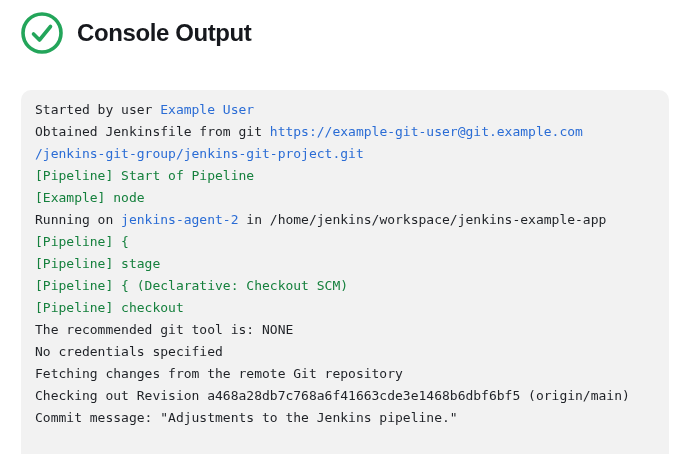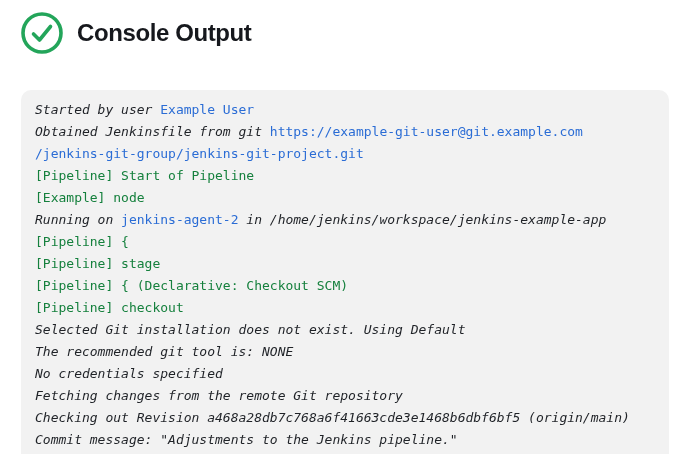--- a/index.html
+++ b/index.html
@@ -51,21 +51,21 @@
   }
   .console-log {
     font-family: "DejaVu Sans Mono", "Liberation Mono", monospace;
     font-size: 13px;
     line-height: 22px;
     color: #1f2227;
   }
   .console-line {
     white-space: pre;
   }
-  .seg-plain { color: #1f2227; font-style: italic; }
+  .seg-plain { color: #1f2227; }
   .seg-muted { color: #15803d; }
   .seg-link, a.seg-link {
     color: #2a6cd5;
     text-decoration: none;
     cursor: pointer;
   }
 </style>
 </head>
 <body>
 
@@ -84,21 +84,20 @@
         <div class="console-line"><span class="seg-plain">Started by user </span><a class="seg-link">Example User</a></div>
         <div class="console-line"><span class="seg-plain">Obtained Jenkinsfile from git </span><a class="seg-link">https://example-git-user@git.example.com</a></div>
         <div class="console-line"><a class="seg-link">/jenkins-git-group/jenkins-git-project.git</a></div>
         <div class="console-line"><span class="seg-muted">[Pipeline] Start of Pipeline</span></div>
         <div class="console-line"><span class="seg-muted">[Example] node</span></div>
         <div class="console-line"><span class="seg-plain">Running on </span><a class="seg-link">jenkins-agent-2</a><span class="seg-plain"> in /home/jenkins/workspace/jenkins-example-app</span></div>
         <div class="console-line"><span class="seg-muted">[Pipeline] {</span></div>
         <div class="console-line"><span class="seg-muted">[Pipeline] stage</span></div>
         <div class="console-line"><span class="seg-muted">[Pipeline] { (Declarative: Checkout SCM)</span></div>
         <div class="console-line"><span class="seg-muted">[Pipeline] checkout</span></div>
-        <div class="console-line"><span class="seg-plain">Selected Git installation does not exist. Using Default</span></div>
         <div class="console-line"><span class="seg-plain">The recommended git tool is: NONE</span></div>
         <div class="console-line"><span class="seg-plain">No credentials specified</span></div>
         <div class="console-line"><span class="seg-plain">Fetching changes from the remote Git repository</span></div>
         <div class="console-line"><span class="seg-plain">Checking out Revision a468a28db7c768a6f41663cde3e1468b6dbf6bf5 (origin/main)</span></div>
         <div class="console-line"><span class="seg-plain">Commit message: "Adjustments to the Jenkins pipeline."</span></div>
       </div>
   </div>
 
 </div>
 

